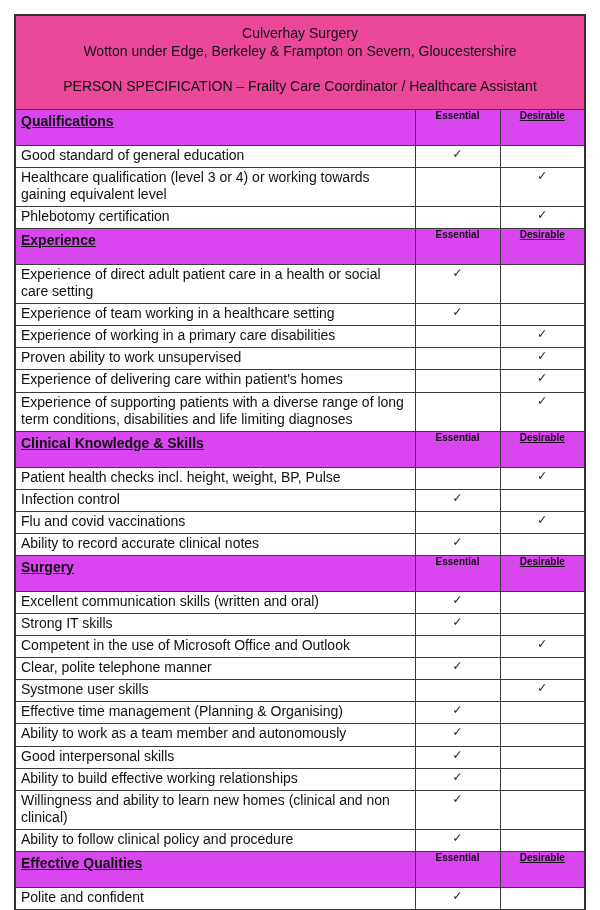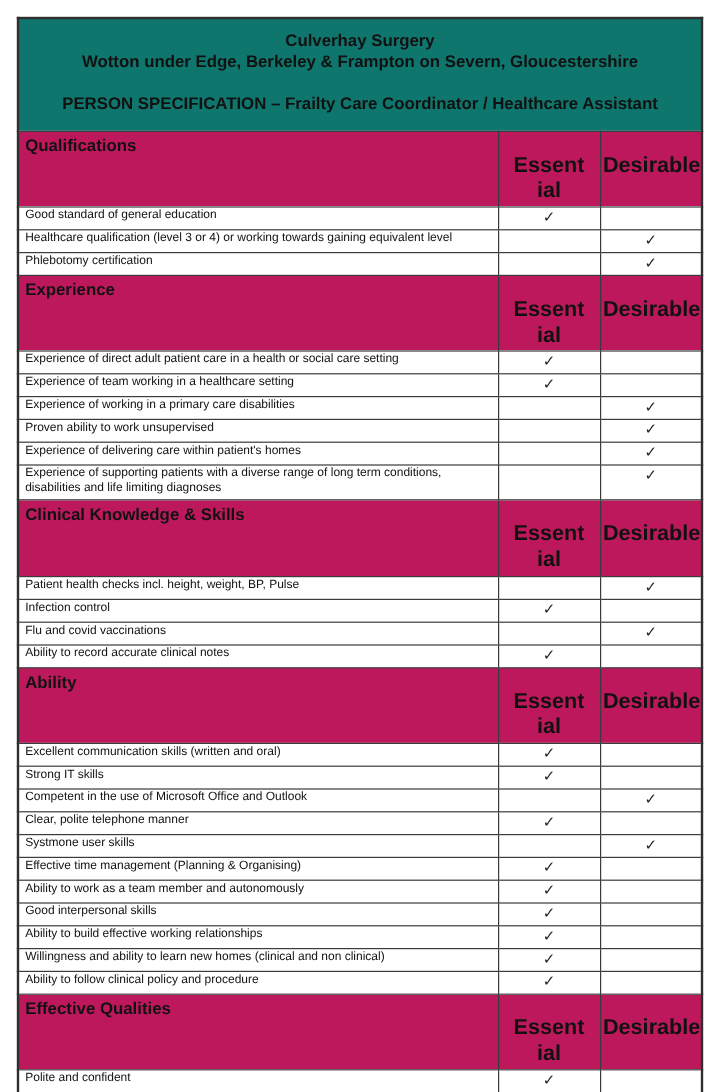--- a/index.html
+++ b/index.html
@@ -16,53 +16,53 @@
     table-layout:fixed;
     border:2px solid #2f2f2f;
   }
   td{
     border:1px solid #3b3b3b;
     vertical-align:top;
     overflow:hidden;
   }
   
   td.title-cell{
-    background:#0f766e;
-    text-align:center;
-    font-weight:bold;
+    background:#ec4899;
+    text-align:center;
+    font-weight:normal;
     font-size:14px;
     line-height:1.28;
     padding:9px 6px 13px 6px;
   }
   td.title-cell p{margin:0;}
   td.title-cell p.spec-line{margin-top:17px;}
   
-  tr.section-row td{background:#be185d;}
+  tr.section-row td{background:#d946ef;text-decoration:underline;}
   td.sec-name{
     font-weight:bold;
     font-size:14px;
     padding:3px 5px 16px 5px;
   }
   td.sec-col{
     font-weight:bold;
-    font-size:18px;
-    text-align:center;
-    padding:17px 2px 2px 2px;
+    font-size:10px;
+    text-align:center;
+    padding:0 2px 2px 2px;
     line-height:1.2;
   }
   
   span.ess-wrap{
     display:inline-block;
     width:60px;
     word-break:break-all;
     text-align:center;
   }
   
   td.crit{
-    font-size:10px;
+    font-size:14px;
     line-height:1.22;
     padding:1px 5px 3px 5px;
   }
   td.mark{
     text-align:center;
     font-size:12.5px;
     line-height:1.2;
     padding:1px 0 2px 0;
     color:#222222;
   }
@@ -160,21 +160,21 @@
           <td class="crit">Flu and covid vaccinations</td>
           <td class="mark"></td>
           <td class="mark"><span>✓</span></td>
         </tr>
         <tr>
           <td class="crit">Ability to record accurate clinical notes</td>
           <td class="mark"><span>✓</span></td>
           <td class="mark"></td>
         </tr>
         <tr class="section-row">
-          <td class="sec-name">Ability</td>
+          <td class="sec-name">Surgery</td>
           <td class="sec-col"><span class="ess-wrap">Essential</span></td>
           <td class="sec-col">Desirable</td>
         </tr>
         <tr>
           <td class="crit">Excellent communication skills (written and oral)</td>
           <td class="mark"><span>✓</span></td>
           <td class="mark"></td>
         </tr>
         <tr>
           <td class="crit">Strong IT skills</td>

